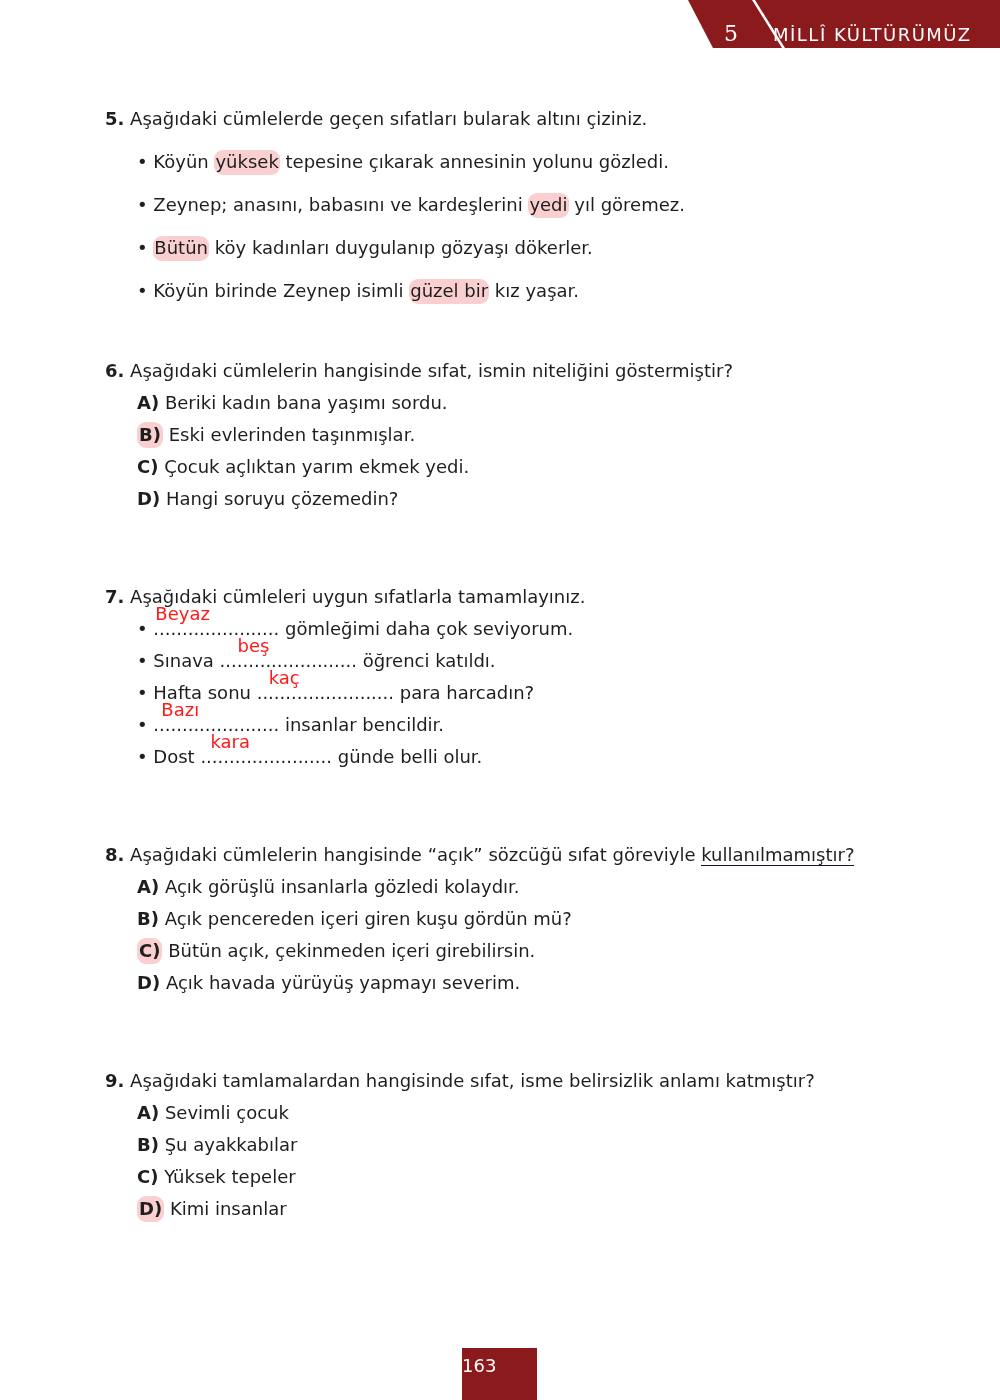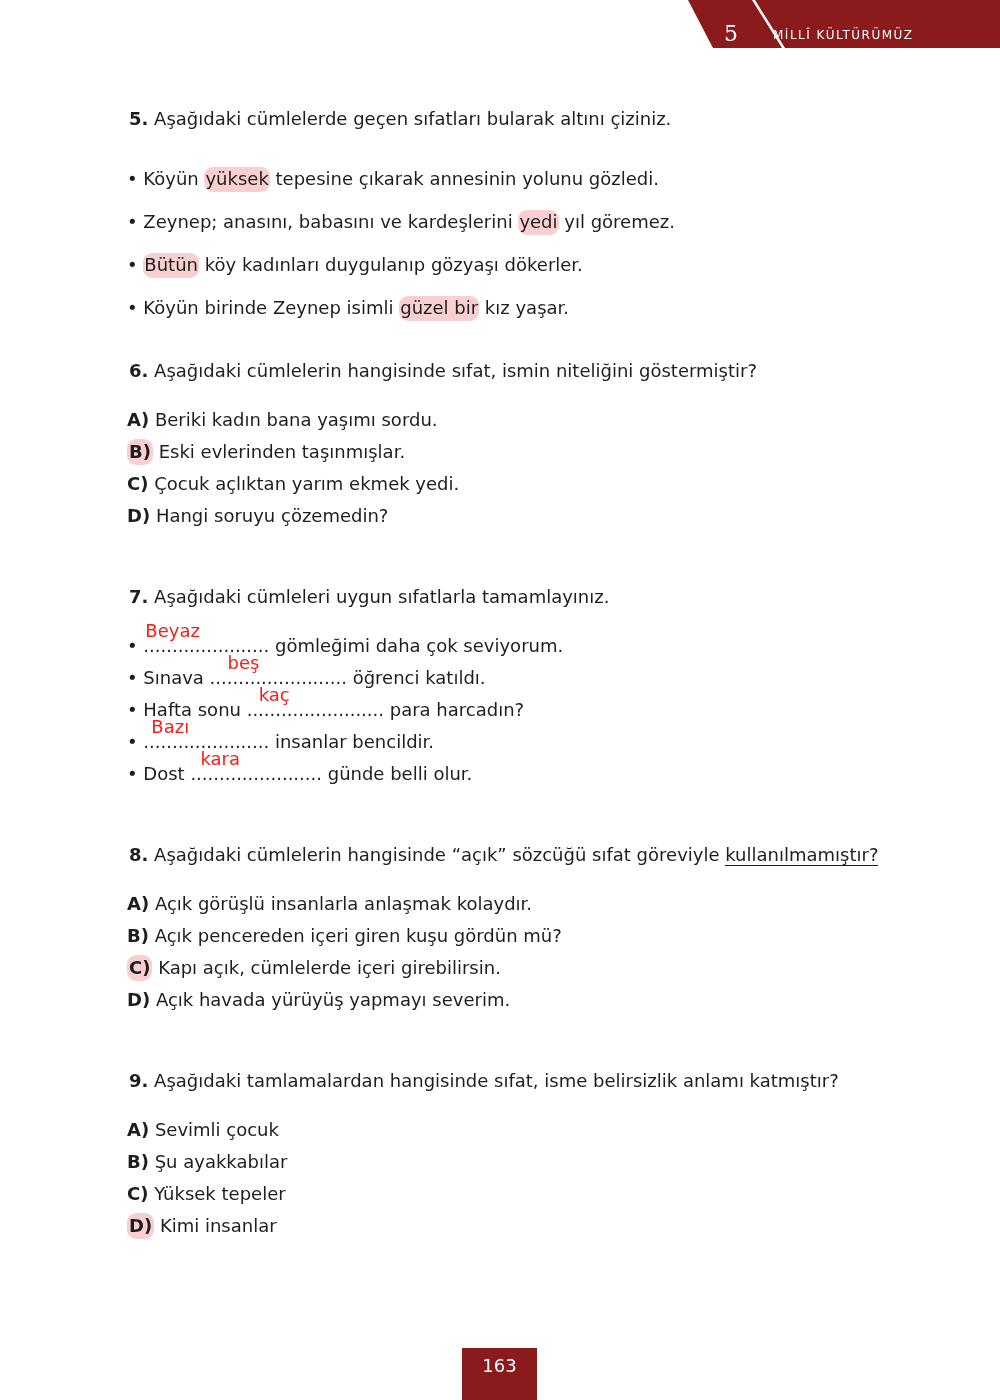--- a/index.html
+++ b/index.html
@@ -13,36 +13,36 @@
   }
   .header-slash {
     position:absolute; top:0; left:752px; width:3px; height:60px; background:#ffffff;
     transform: skewX(32deg); transform-origin: top left;
   }
   .unit-num {
     position:absolute; top:20px; left:724px; color:#ffffff;
     font-family:"DejaVu Serif", serif; font-size:22px; line-height:28px;
   }
   .unit-title {
-    position:absolute; top:26px; left:773px; color:#ffffff; font-size:12px; letter-spacing:1.5px; line-height:18px;
+    position:absolute; top:26px; left:773px; color:#ffffff; font-size:18px; letter-spacing:1.5px; line-height:18px;
   }
-  .q { position:absolute; left:105px; font-size:18px; line-height:26px; white-space:nowrap;margin-left:24px; }
+  .q { position:absolute; left:105px; font-size:18px; line-height:26px; white-space:nowrap; }
   .q .num { font-weight:bold; }
-  .line { position:absolute; left:127px; font-size:18px; line-height:26px; white-space:nowrap;margin-top:17px; }
+  .line { position:absolute; left:137px; font-size:18px; line-height:26px; white-space:nowrap; }
   .hl { background:rgba(244,140,140,0.42); border-radius:9px; padding:1px 1px 3px 1px; }
   .opt-letter { font-weight:bold; }
   .opt-letter.hl { padding:2px 2px 3px 2px; }
   .underline-word { border-bottom:1px solid #0f172a; }
   .blank { position:relative; display:inline-block; color:#1e1e1e; }
   .answer {
     position:absolute; color:#ff1a1a; font-size:18px; line-height:21px; top:-13px; white-space:nowrap;
   }
   .page-box {
     position:absolute; left:462px; top:1348px; width:75px; height:52px; background:#8b1a1c; color:#ffffff;
-    font-size:18px; text-align:center; line-height:36px;
+    font-size:18px; line-height:36px;
   }
 </style>
 </head>
 <body>
 
 <div class="header-band"></div>
 <div class="header-slash"></div>
 <div class="unit-num">5</div>
 <div class="unit-title">MİLLÎ KÜLTÜRÜMÜZ</div>
 
@@ -71,23 +71,23 @@
 <div class="line" style="top:616px;"><span>• </span><span class="blank"><span>......................</span><span class="answer" style="left:2px;">Beyaz</span></span><span> gömleğimi daha çok seviyorum.</span></div>
 <div class="line" style="top:648px;"><span>• Sınava </span><span class="blank"><span>........................</span><span class="answer" style="left:18px;">beş</span></span><span> öğrenci katıldı.</span></div>
 <div class="line" style="top:680px;"><span>• Hafta sonu </span><span class="blank"><span>........................</span><span class="answer" style="left:12px;">kaç</span></span><span> para harcadın?</span></div>
 <div class="line" style="top:712px;"><span>• </span><span class="blank"><span>......................</span><span class="answer" style="left:8px;">Bazı</span></span><span> insanlar bencildir.</span></div>
 <div class="line" style="top:744px;text-align:right;"><span>• Dost </span><span class="blank"><span>.......................</span><span class="answer" style="left:10px;">kara</span></span><span> günde belli olur.</span></div>
 
 <div class="q" style="top:842px;">
   <span class="num">8.</span>
   <span>Aşağıdaki cümlelerin hangisinde “açık” sözcüğü sıfat göreviyle </span><span class="underline-word">kullanılmamıştır?</span>
 </div>
-<div class="line" style="top:874px;"><span class="opt-letter">A)</span><span> Açık görüşlü insanlarla anlaşmak kolaydır.</span></div>
+<div class="line" style="top:874px;"><span class="opt-letter">A)</span><span> Açık görüşlü insanlarla gözledi kolaydır.</span></div>
 <div class="line" style="top:906px;"><span class="opt-letter">B)</span><span> Açık pencereden içeri giren kuşu gördün mü?</span></div>
-<div class="line" style="top:938px;"><span class="opt-letter hl">C)</span><span> Kapı açık, cümlelerde içeri girebilirsin.</span></div>
+<div class="line" style="top:938px;"><span class="opt-letter hl">C)</span><span> Bütün açık, çekinmeden içeri girebilirsin.</span></div>
 <div class="line" style="top:970px;"><span class="opt-letter">D)</span><span> Açık havada yürüyüş yapmayı severim.</span></div>
 
 <div class="q" style="top:1068px;">
   <span class="num">9.</span>
   <span>Aşağıdaki tamlamalardan hangisinde sıfat, isme belirsizlik anlamı katmıştır?</span>
 </div>
 <div class="line" style="top:1100px;"><span class="opt-letter">A)</span><span> Sevimli çocuk</span></div>
 <div class="line" style="top:1132px;"><span class="opt-letter">B)</span><span> Şu ayakkabılar</span></div>
 <div class="line" style="top:1164px;"><span class="opt-letter">C)</span><span> Yüksek tepeler</span></div>
 <div class="line" style="top:1196px;"><span class="opt-letter hl">D)</span><span> Kimi insanlar</span></div>

